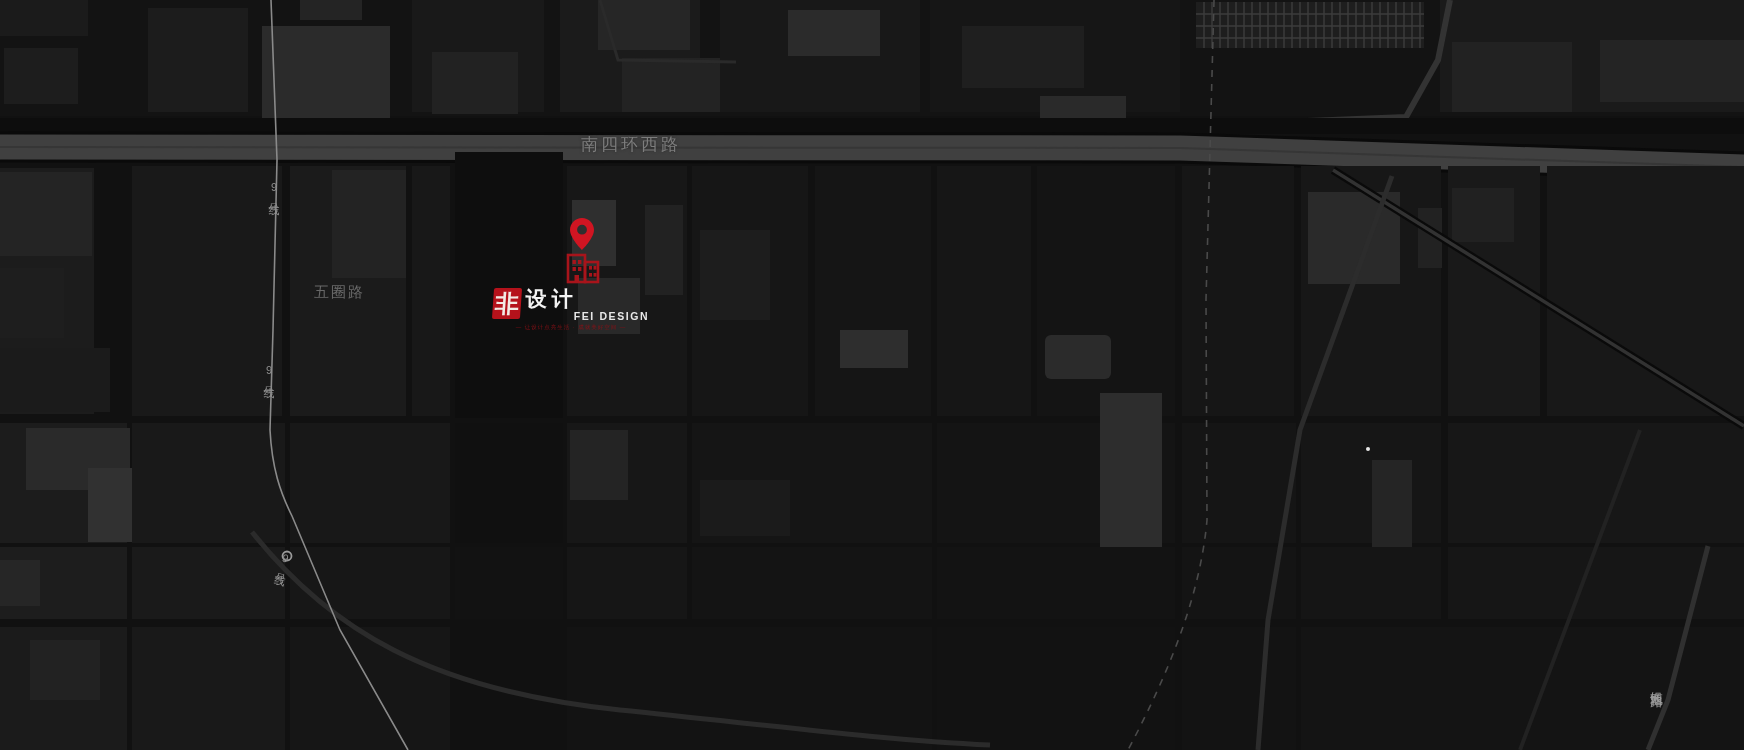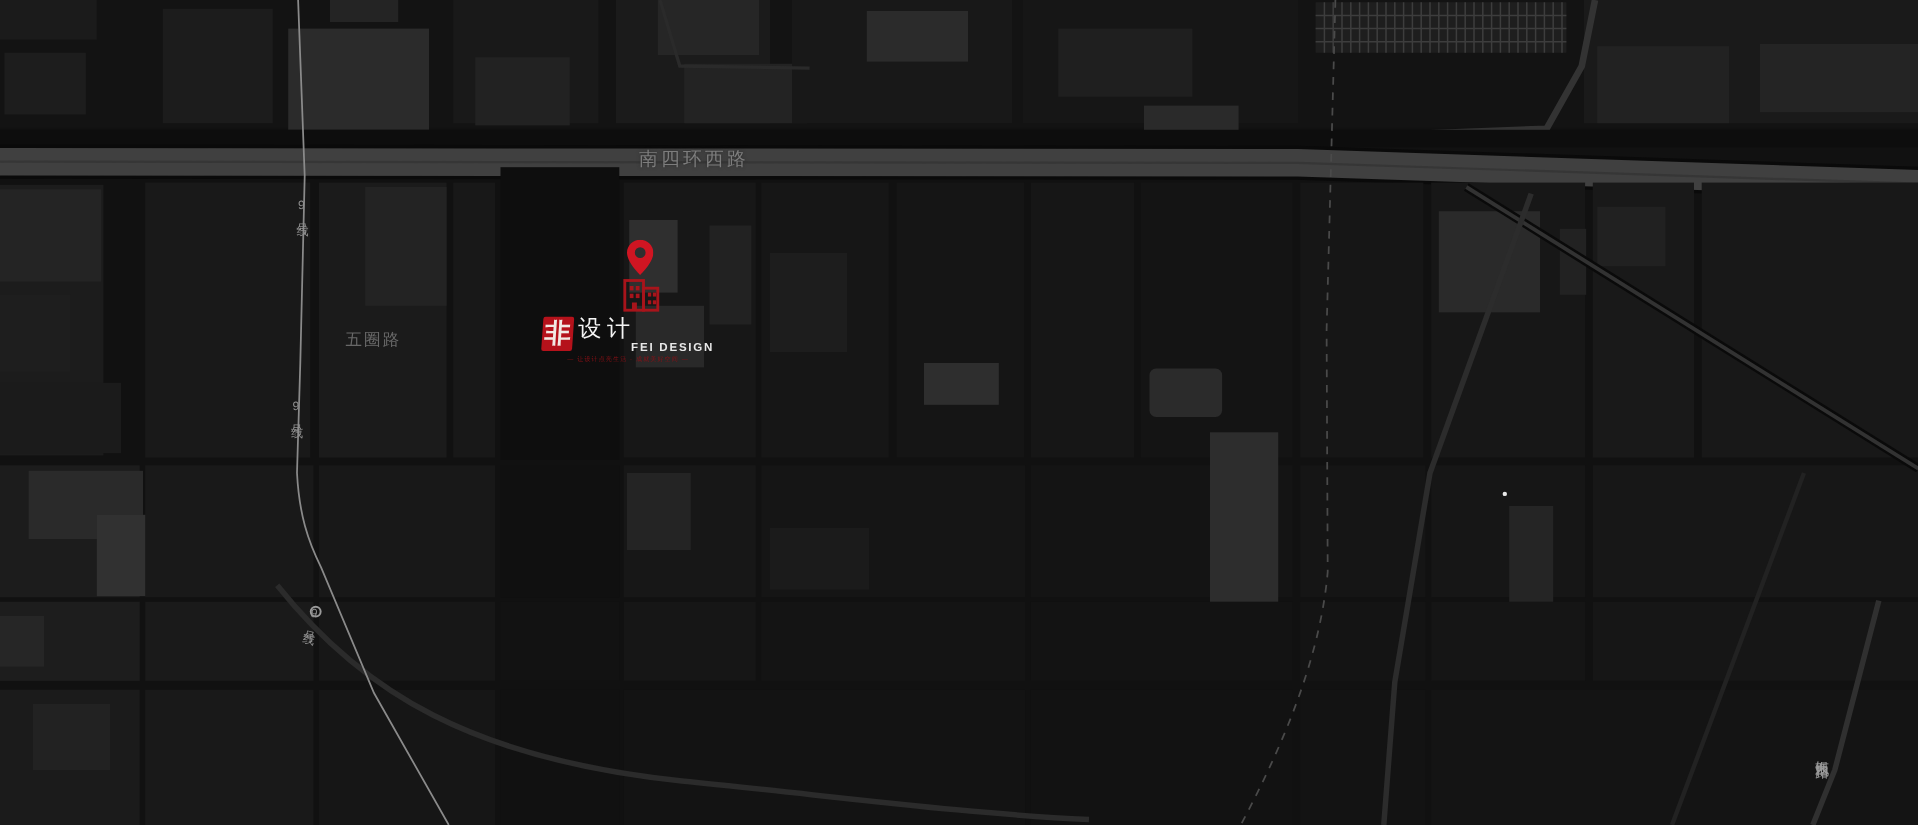--- a/index.html
+++ b/index.html
@@ -7,37 +7,37 @@
     width:1744px;height:750px;overflow:hidden;position:relative;
     background:#121212;
     font-family:"Liberation Sans","DejaVu Sans",sans-serif;
   }
   #map-root{position:absolute;inset:0;width:1744px;height:750px;}
   svg{display:block;}
 
   
   .map-label{position:absolute;color:#787878;user-select:none;white-space:nowrap;}
   .lbl-ringroad{left:581px;top:133px;font-size:17px;letter-spacing:3px;color:#7d7d7d;text-shadow:0 0 3px #2a2a2a;}
-  .lbl-wuquan{left:314px;top:300px;font-size:15px;letter-spacing:2px;color:#686868;}
+  .lbl-wuquan{left:314px;top:283px;font-size:15px;letter-spacing:2px;color:#686868;}
   .lbl-metro{writing-mode:vertical-rl;text-orientation:upright;font-size:11px;color:#8f8f8f;letter-spacing:1px;line-height:1;}
   .lbl-metro-1{left:268px;top:181px;}
   .lbl-metro-2{left:263px;top:364px;}
   .lbl-metro-3{left:279px;top:552px;transform:rotate(14deg);}
   .lbl-yindi{writing-mode:vertical-rl;text-orientation:upright;left:1650px;top:682px;font-size:12.5px;color:#9c9c9c;letter-spacing:1px;line-height:1;}
 
   
   #marker-stack{position:absolute;left:433px;top:218px;width:220px;display:flex;flex-direction:column;align-items:center;pointer-events:none;}
   #pin-wrap{width:24px;height:32px;margin-left:78px;pointer-events:auto;cursor:pointer;}
   #building-wrap{width:38px;height:34px;margin-left:80px;margin-top:0px;}
   #logo-block{margin-top:4px;margin-left:56px;display:flex;flex-direction:column;align-items:center;}
   #logo-row{display:flex;align-items:flex-start;}
   #logo-square{width:28px;height:31px;border-radius:2px;display:flex;align-items:center;justify-content:center;
     font-size:24px;font-weight:bold;color:#f2e9e4;transform:skewX(-4deg);line-height:1;}
   #logo-texts{margin-left:5px;display:flex;flex-direction:column;}
-  #logo-cn{color:#f4f4f4;font-size:21px;font-weight:normal;letter-spacing:5px;line-height:1.0;}
+  #logo-cn{color:#f4f4f4;font-size:21px;font-weight:bold;letter-spacing:5px;line-height:1.0;}
   #logo-en{color:#e8e8e8;font-size:10.5px;font-weight:bold;letter-spacing:1.6px;margin-top:2px;line-height:1;margin-left:48px;}
   #logo-tagline{margin-top:3px;font-size:5.5px;letter-spacing:1px;line-height:1;white-space:nowrap;}
 </style>
 </head>
 <body style="background: rgb(18, 18, 18);">
 
 <div id="map-root">
 <svg width="1744" height="750" viewBox="0 0 1744 750" xmlns="http://www.w3.org/2000/svg">
 
   <rect x="0" y="0" width="1744" height="750" fill="#111111"></rect>

